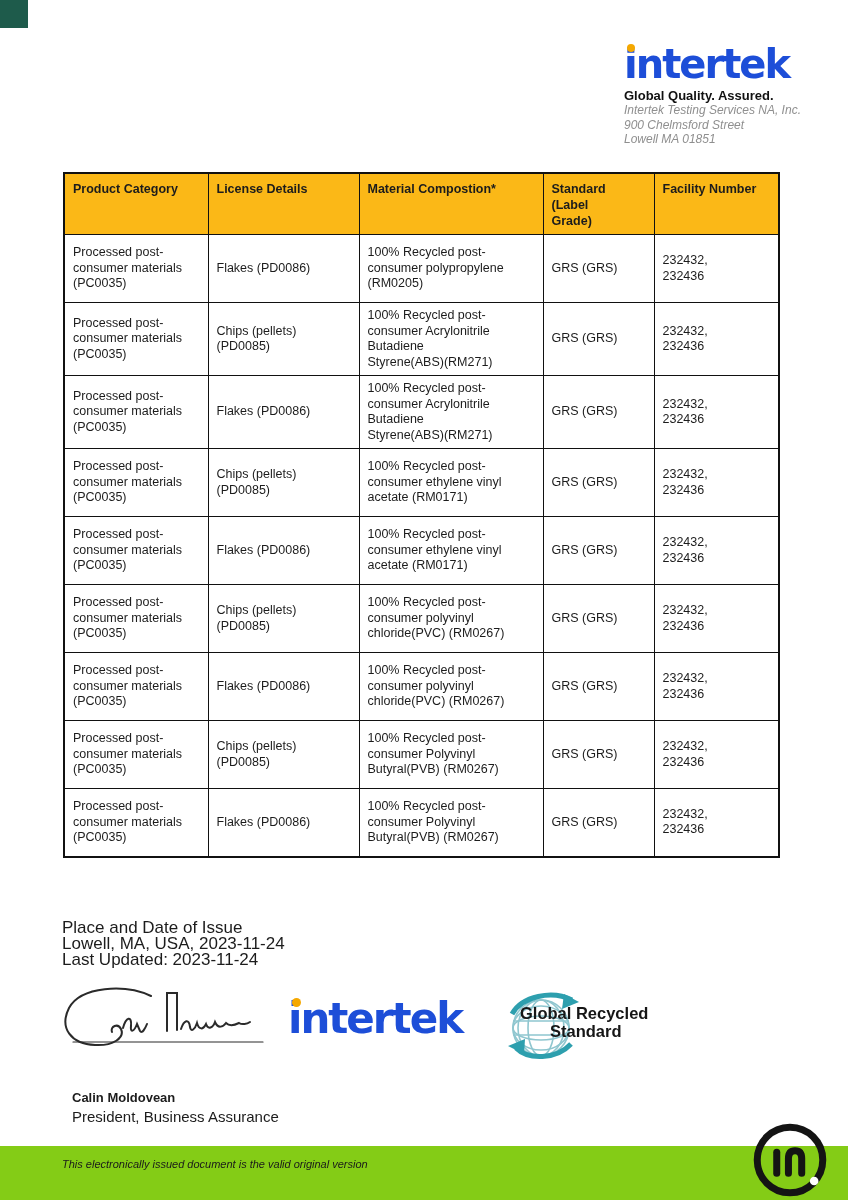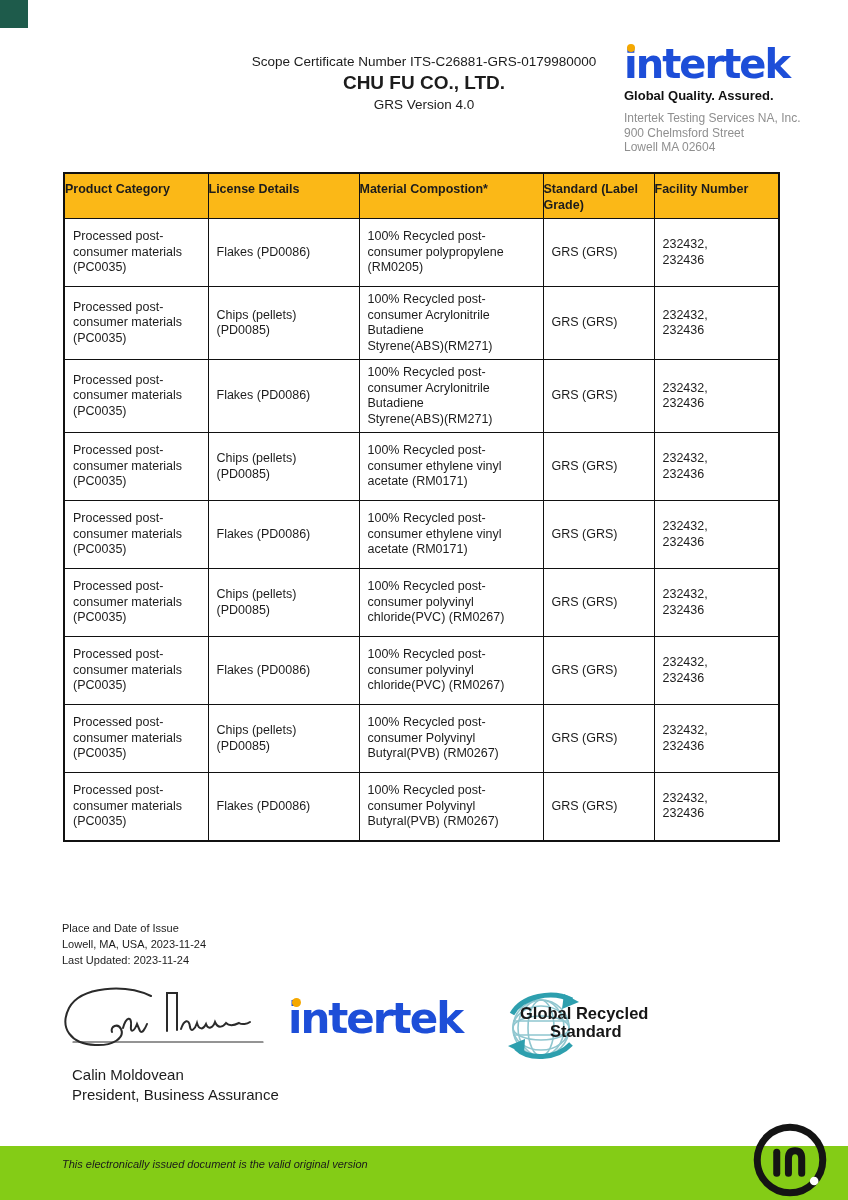--- a/index.html
+++ b/index.html
@@ -16,83 +16,78 @@
   .version-line{font-size:13.5px;margin-top:3px;}
 
   
   .brand-block{position:absolute;left:624px;top:44px;width:200px;}
   .intertek-wordmark{position:relative;display:inline-block;font-family:"DejaVu Sans",sans-serif;
         font-weight:bold;color:#1d4ed8;letter-spacing:-2px;line-height:1;}
   .wm-top{font-size:40px;}
   .idot{position:absolute;background:#f5a800;border-radius:50%;}
   .wm-top .idot{width:8px;height:8px;left:3px;top:0px;}
   .tagline{font-size:13px;font-weight:bold;color:#111;margin-top:4px;}
-  .address{font-size:12px;color:#8f8f8f;line-height:14.5px;margin-top:8px;}
+  .address{font-size:12px;color:#8f8f8f;line-height:14.5px;margin-top:0;font-style:italic;}
 
   
   table.cert{position:absolute;left:63px;top:172px;width:715px;border-collapse:collapse;
         table-layout:fixed;}
   table.cert th,table.cert td{border:1.5px solid #111;white-space:pre-line;overflow:hidden;}
   table.cert{border:2.5px solid #111;}
   table.cert th{background:#fbb817;font-size:12.5px;font-weight:bold;text-align:left;
-        vertical-align:top;padding:7px 8px 5px 0;line-height:16px;height:44px;box-sizing:border-box;}
+        vertical-align:top;padding:7px 8px 5px 8px;line-height:16px;height:44px;box-sizing:border-box;}
   table.cert td{font-size:12.5px;font-weight:normal;vertical-align:middle;
         padding:5px 8px;line-height:15.5px;height:68px;box-sizing:border-box;}
   .col-cat{width:144px;}.col-det{width:151px;}.col-mat{width:184px;}
   .col-std{width:111px;}.col-fac{width:125px;}
 
   
-  .issue-block{position:absolute;left:62px;top:920px;font-size:11px;line-height:16px;color:#1c1c1c;}
+  .issue-block{position:absolute;left:62px;top:920px;font-size:17px;line-height:16px;color:#1c1c1c;}
 
   
   .signature{position:absolute;left:55px;top:982px;width:215px;height:78px;}
   .wordmark-center{position:absolute;left:288px;top:998px;}
   .wm-mid{font-size:42px;}
   .wm-mid .idot{width:9px;height:9px;left:4px;top:0px;}
 
   .grs-logo{position:absolute;left:494px;top:988px;width:150px;height:80px;}
   .grs-text{position:absolute;left:26px;top:16px;font-size:16.5px;font-weight:bold;
         color:#161616;line-height:18px;white-space:nowrap;}
   .grs-text .l2{margin-left:30px;}
 
   .signer{position:absolute;left:72px;top:1066px;}
-  .signer-name{font-size:15px;font-weight:normal;}
+  .signer-name{font-size:13px;font-weight:bold;margin-top:24px;}
   .signer-title{font-size:15px;margin-top:3px;}
 
   
   .footer-bar{position:absolute;left:0;top:1112px;width:848px;height:88px;background:#84cc16;margin-top:34px;}
   .footer-text{position:absolute;left:62px;top:10px;font-size:11px;color:#1a1a1a;line-height:16px;}
   .footer-notice{font-style:italic;}
   .footer-page{position:absolute;left:62px;top:54px;font-size:11px;color:#1a1a1a;}
   .footer-page b{font-weight:bold;}
   .circle-logo{position:absolute;left:751px;top:1121px;width:78px;height:78px;}
 </style>
 </head>
 <body>
 
 <div class="page">
 
   <div class="corner-mark"></div>
 
-  <div class="doc-header">
-    <div class="scope-line">Scope Certificate Number ITS-C26881-GRS-0179980000</div>
-    <div class="company-line">CHU FU CO., LTD.</div>
-    <div class="version-line">GRS Version 4.0</div>
-  </div>
 
   <div class="brand-block">
     <span class="intertek-wordmark wm-top">
       <span>intertek</span>
       <span class="idot"></span>
     </span>
     <div class="tagline">Global Quality. Assured.</div>
     <div class="address">
       <div>Intertek Testing Services NA, Inc.</div>
       <div>900 Chelmsford Street</div>
-      <div>Lowell MA 02604</div>
+      <div>Lowell MA 01851</div>
     </div>
   </div>
 
   <table class="cert">
     <colgroup>
       <col class="col-cat">
         <col class="col-det">
         <col class="col-mat">
         <col class="col-std">
         <col class="col-fac">

